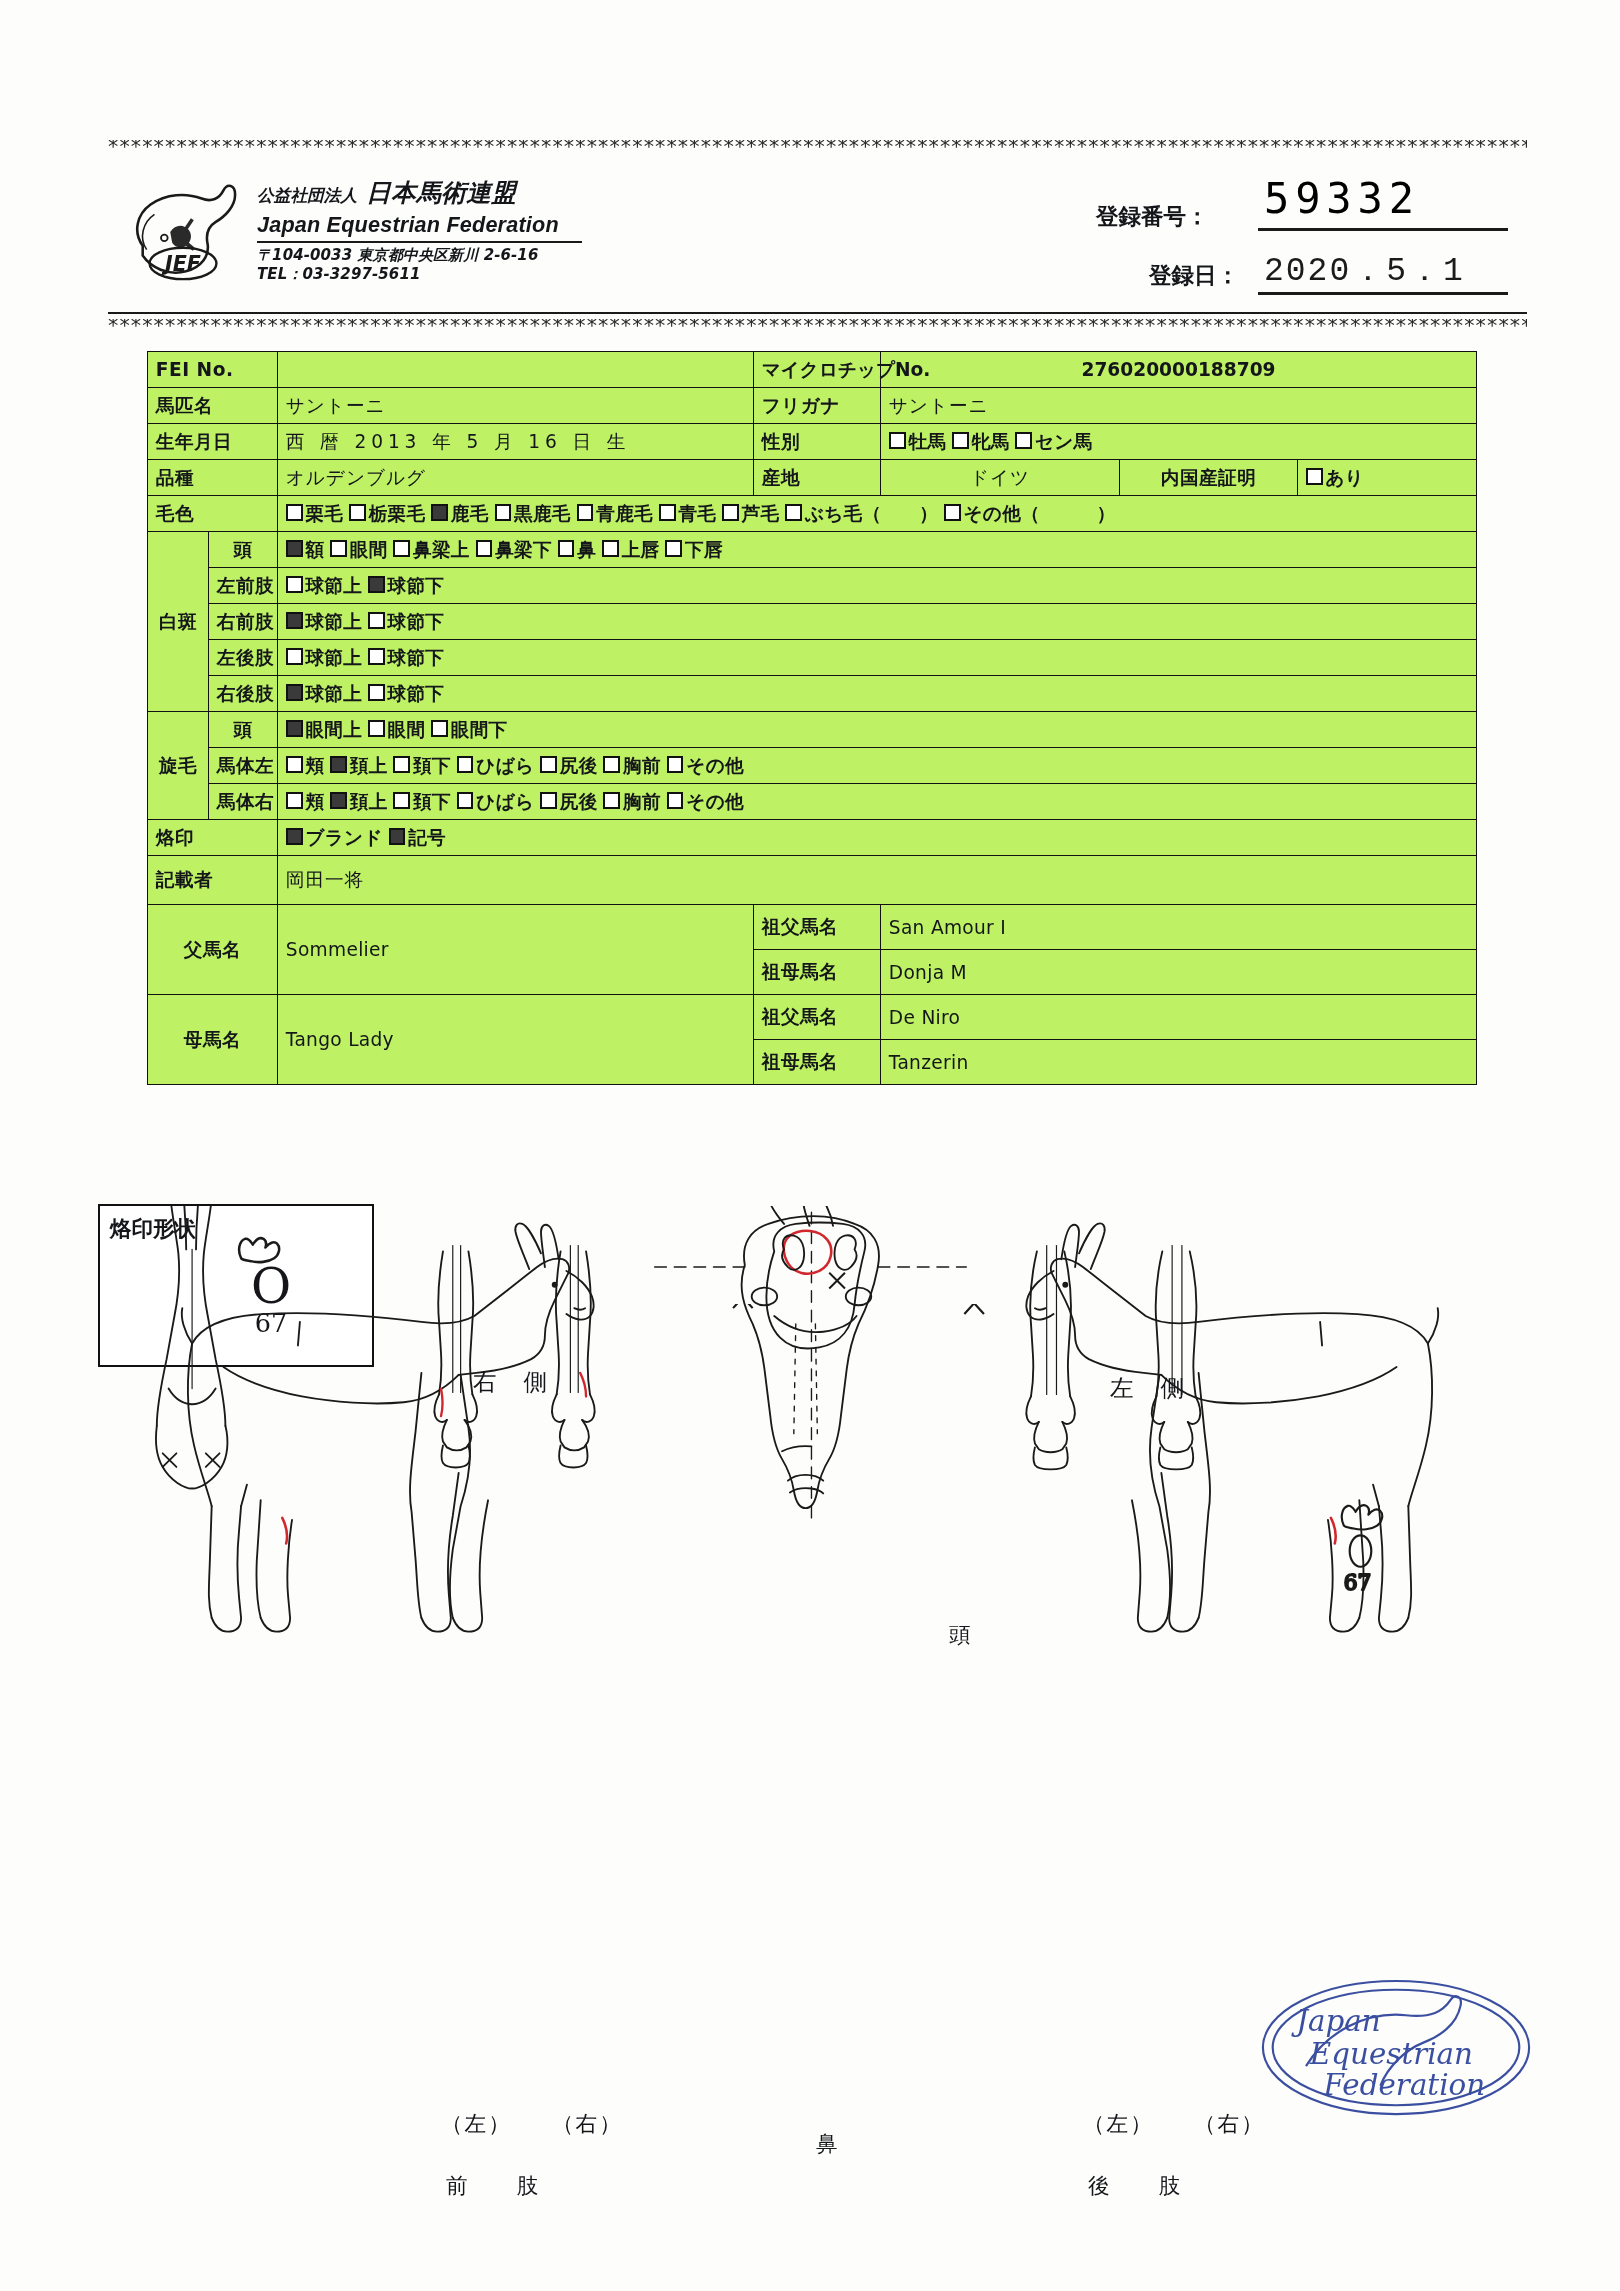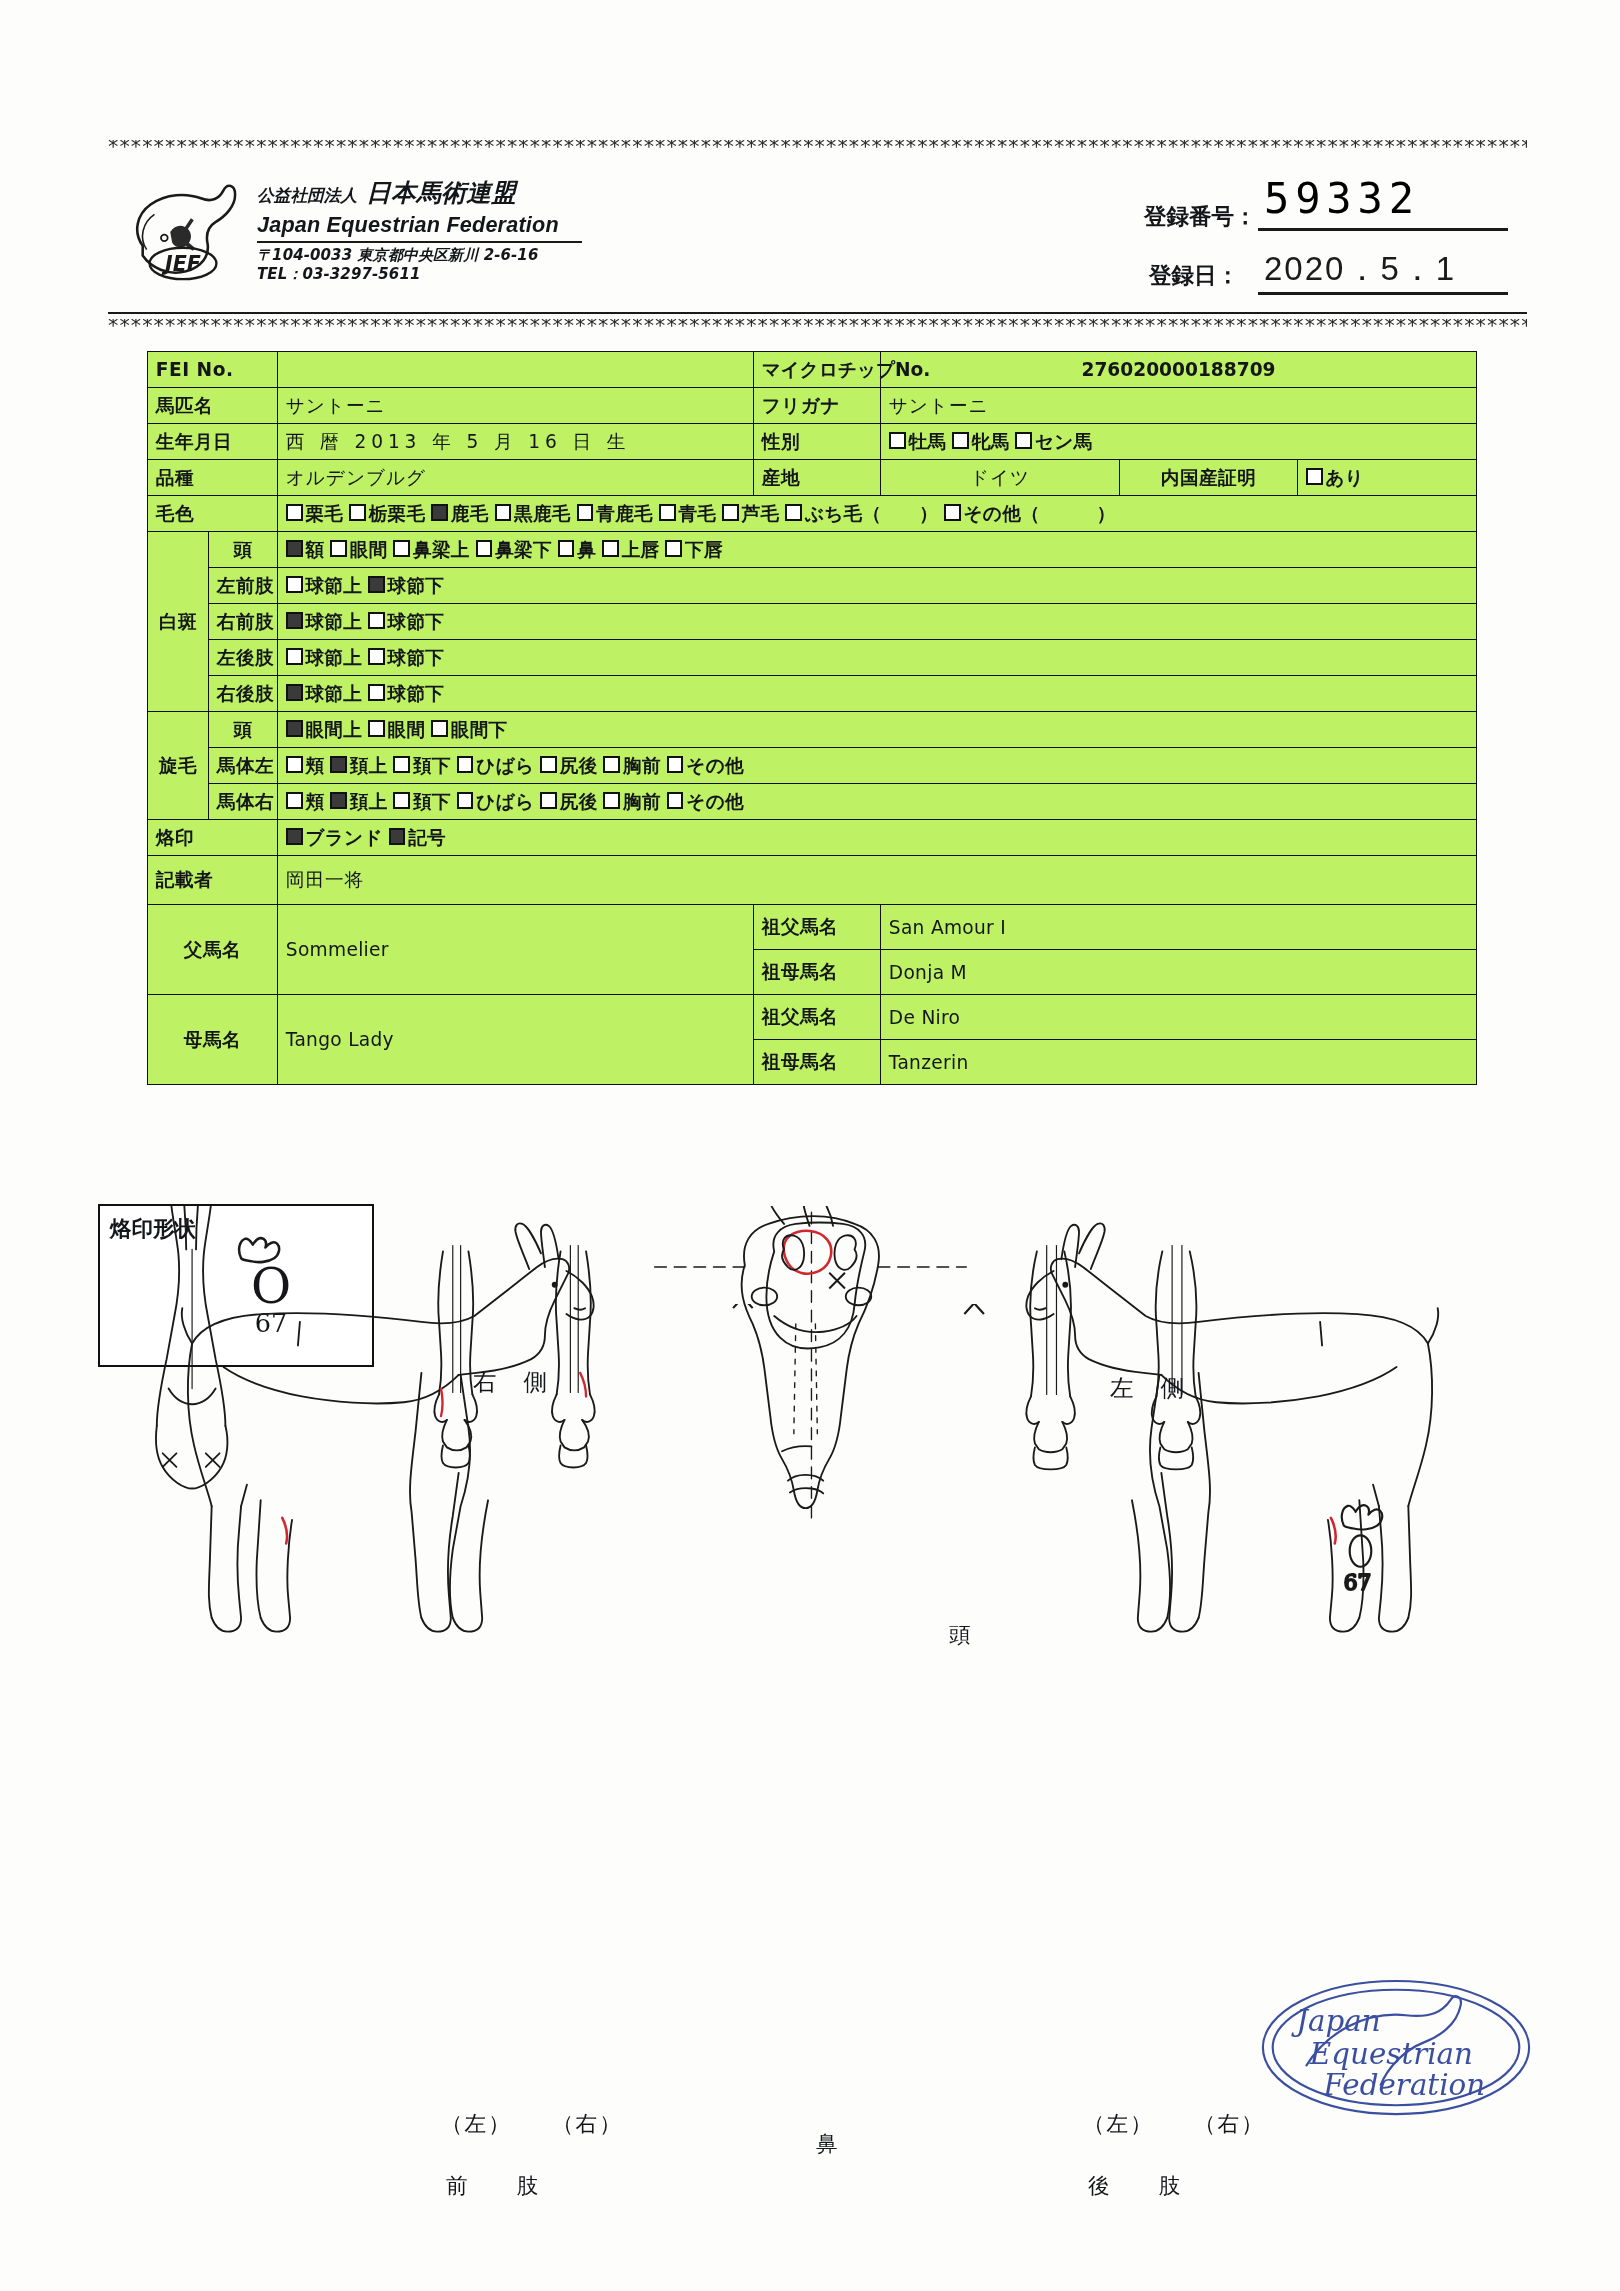--- a/index.html
+++ b/index.html
@@ -31,30 +31,30 @@
             font-family:"DejaVu Sans",sans-serif;letter-spacing:0.1px;}
   .org-tel{font-size:15px;font-style:italic;font-weight:bold;
            font-family:"DejaVu Sans",sans-serif;letter-spacing:0.1px;}
 
   .doc-title{
     position:absolute;left:650px;top:178px;font-size:61px;font-weight:bold;
     font-style:italic;letter-spacing:2.9px;font-family:"DejaVu Sans",sans-serif;
     color:#2a2a2a;text-shadow:1px 1px 0 #555;
   }
 
-  .reg-no-label{position:absolute;left:1144px;top:201px;font-size:22.5px;font-weight:bold;
+  .reg-no-label{position:absolute;left:1096px;top:201px;font-size:22.5px;font-weight:bold;
                 font-family:"DejaVu Sans",sans-serif;}
   .reg-no-val{position:absolute;left:1264px;top:174px;font-size:42px;
               font-family:"DejaVu Sans Mono",monospace;letter-spacing:5.9px;color:#000000;}
   .reg-no-line{position:absolute;left:1258px;top:228px;width:250px;height:2.9px;background:#1a1a1a;}
 
   .reg-dt-label{position:absolute;left:1149px;top:260px;font-size:22.5px;font-weight:bold;
                 font-family:"DejaVu Sans",sans-serif;}
   .reg-dt-val{position:absolute;left:1264px;top:247px;font-size:33px;
-              font-family:Liberation Sans, sans-serif;letter-spacing:2px;color:#1b1b1b;}
+              font-family:Liberation Mono, monospace;letter-spacing:2px;color:#1b1b1b;}
   .reg-dt-line{position:absolute;left:1258px;top:292px;width:250px;height:2.9px;background:#1a1a1a;}
 
   
   table.main{
     position:absolute;left:147px;top:351px;width:1330px;border-collapse:collapse;
     table-layout:fixed;background:#bef264;
   }
   table.main td{
     border:1.6px solid #111;padding:0 7.8px;vertical-align:middle;
     font-size:18.6px;font-family:"DejaVu Sans",sans-serif;height:35px;

